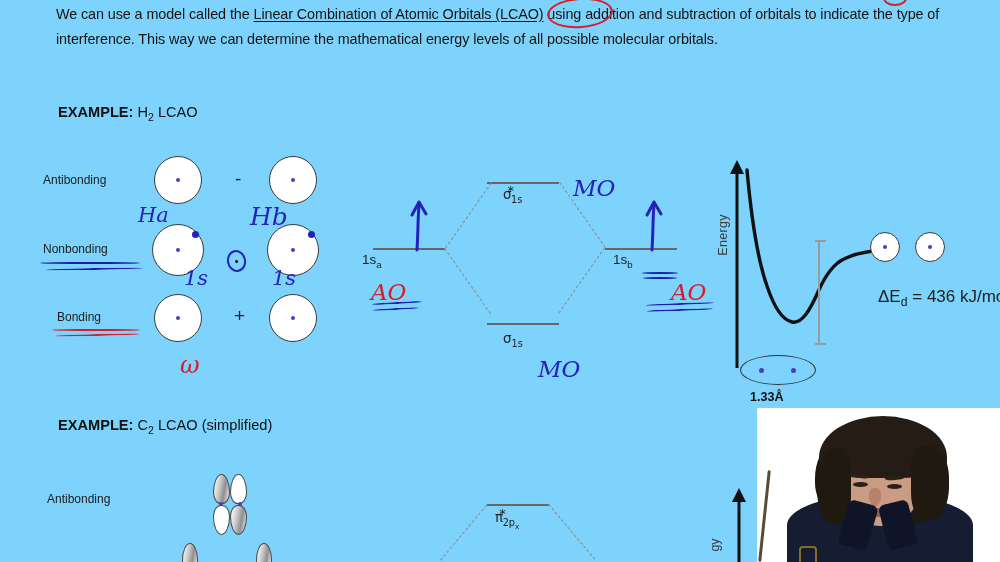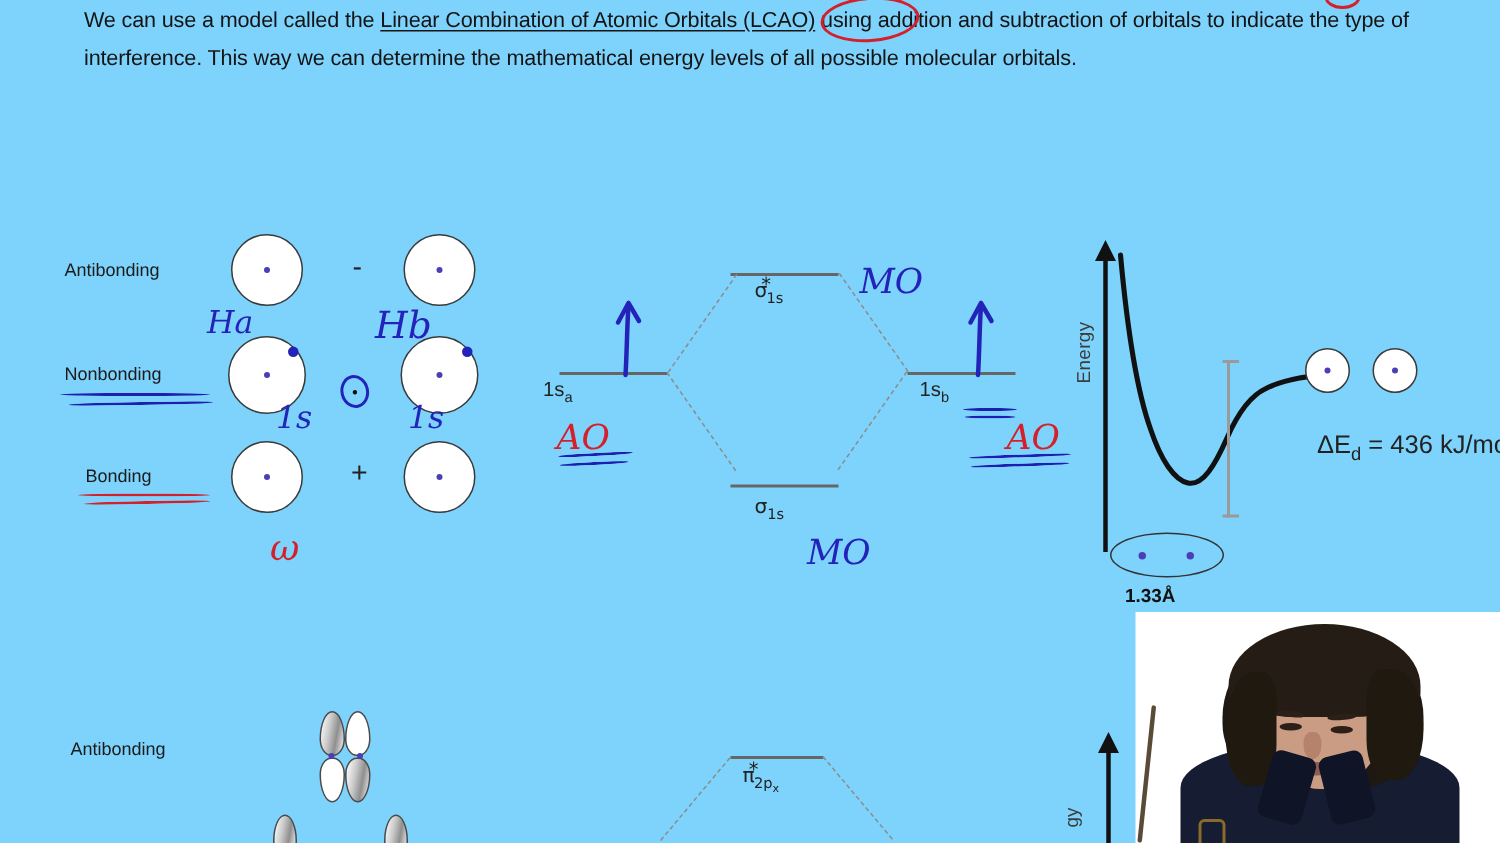--- a/index.html
+++ b/index.html
@@ -252,20 +252,24 @@
 <body>
 
 <div id="slide">
 
   <div id="intro">
     <span>We can use a model called the </span><span class="u">Linear Combination of Atomic Orbitals (LCAO)</span><span> using addition and subtraction of orbitals to indicate the type of interference. This way we can determine the mathematical energy levels of all possible molecular orbitals.</span>
   </div>
   <div class="red-circle" id="lcao-circle"></div>
   <div id="top-red-stub"></div>
 
+  <div class="example-head" id="ex1-head">
+    <b>EXAMPLE:</b>
+    <span><span>H</span><sub>2</sub><span> LCAO</span></span>
+  </div>
 
   <div class="row-label" id="lbl-anti">Antibonding</div>
   <div class="row-label" id="lbl-non">Nonbonding</div>
   <div class="row-label" id="lbl-bond">Bonding</div>
 
   <div class="ul ul-blue" style="left:40px; top:262px; width:100px; border-top-width:2.6px;"></div>
   <div class="ul ul-blue" style="left:46px; top:268px; width:96px;  border-top-width:2.6px; transform:rotate(-1deg);"></div>
   <div class="ul ul-red" style="left:52px; top:329px; width:88px;  border-top-width:2.6px;"></div>
   <div class="ul ul-red" style="left:56px; top:334px; width:84px;  border-top-width:2.4px; transform:rotate(-1.2deg);"></div>
 
@@ -348,20 +352,24 @@
     <div class="s-orb" style="left:170px; top:82px; width:30px; height:30px;"></div>
     <div class="s-orb" style="left:215px; top:82px; width:30px; height:30px;"></div>
 
     <div id="h2-ellipse">
       <div style="position:absolute; left:18px; top:12px; width:5px; height:5px; background:#4a3fb5; border-radius:50%;"></div>
       <div style="position:absolute; left:50px; top:12px; width:5px; height:5px; background:#4a3fb5; border-radius:50%;"></div>
     </div>
     <div id="bond-len">1.33Å</div>
   </div>
 
+  <div class="example-head" id="ex2-head">
+    <b>EXAMPLE:</b>
+    <span><span>C</span><sub>2</sub><span> LCAO (simplified)</span></span>
+  </div>
   <div class="row-label" id="lbl-anti2">Antibonding</div>
 
   <div>
     <div class="p-lobe lobe-shaded" style="left:213px; top:474px; width:17px; height:30px;"></div>
     <div class="p-lobe lobe-open" style="left:230px; top:474px; width:17px; height:30px;"></div>
     <div class="p-lobe lobe-open" style="left:213px; top:505px; width:17px; height:30px; border-radius:46% 46% 50% 50% / 38% 38% 62% 62%;"></div>
     <div class="p-lobe lobe-shaded" style="left:230px; top:505px; width:17px; height:30px; border-radius:46% 46% 50% 50% / 38% 38% 62% 62%;"></div>
     <div class="node-dot" style="left:219px; top:502px;"></div>
     <div class="node-dot" style="left:238px; top:502px;"></div>
   </div>

